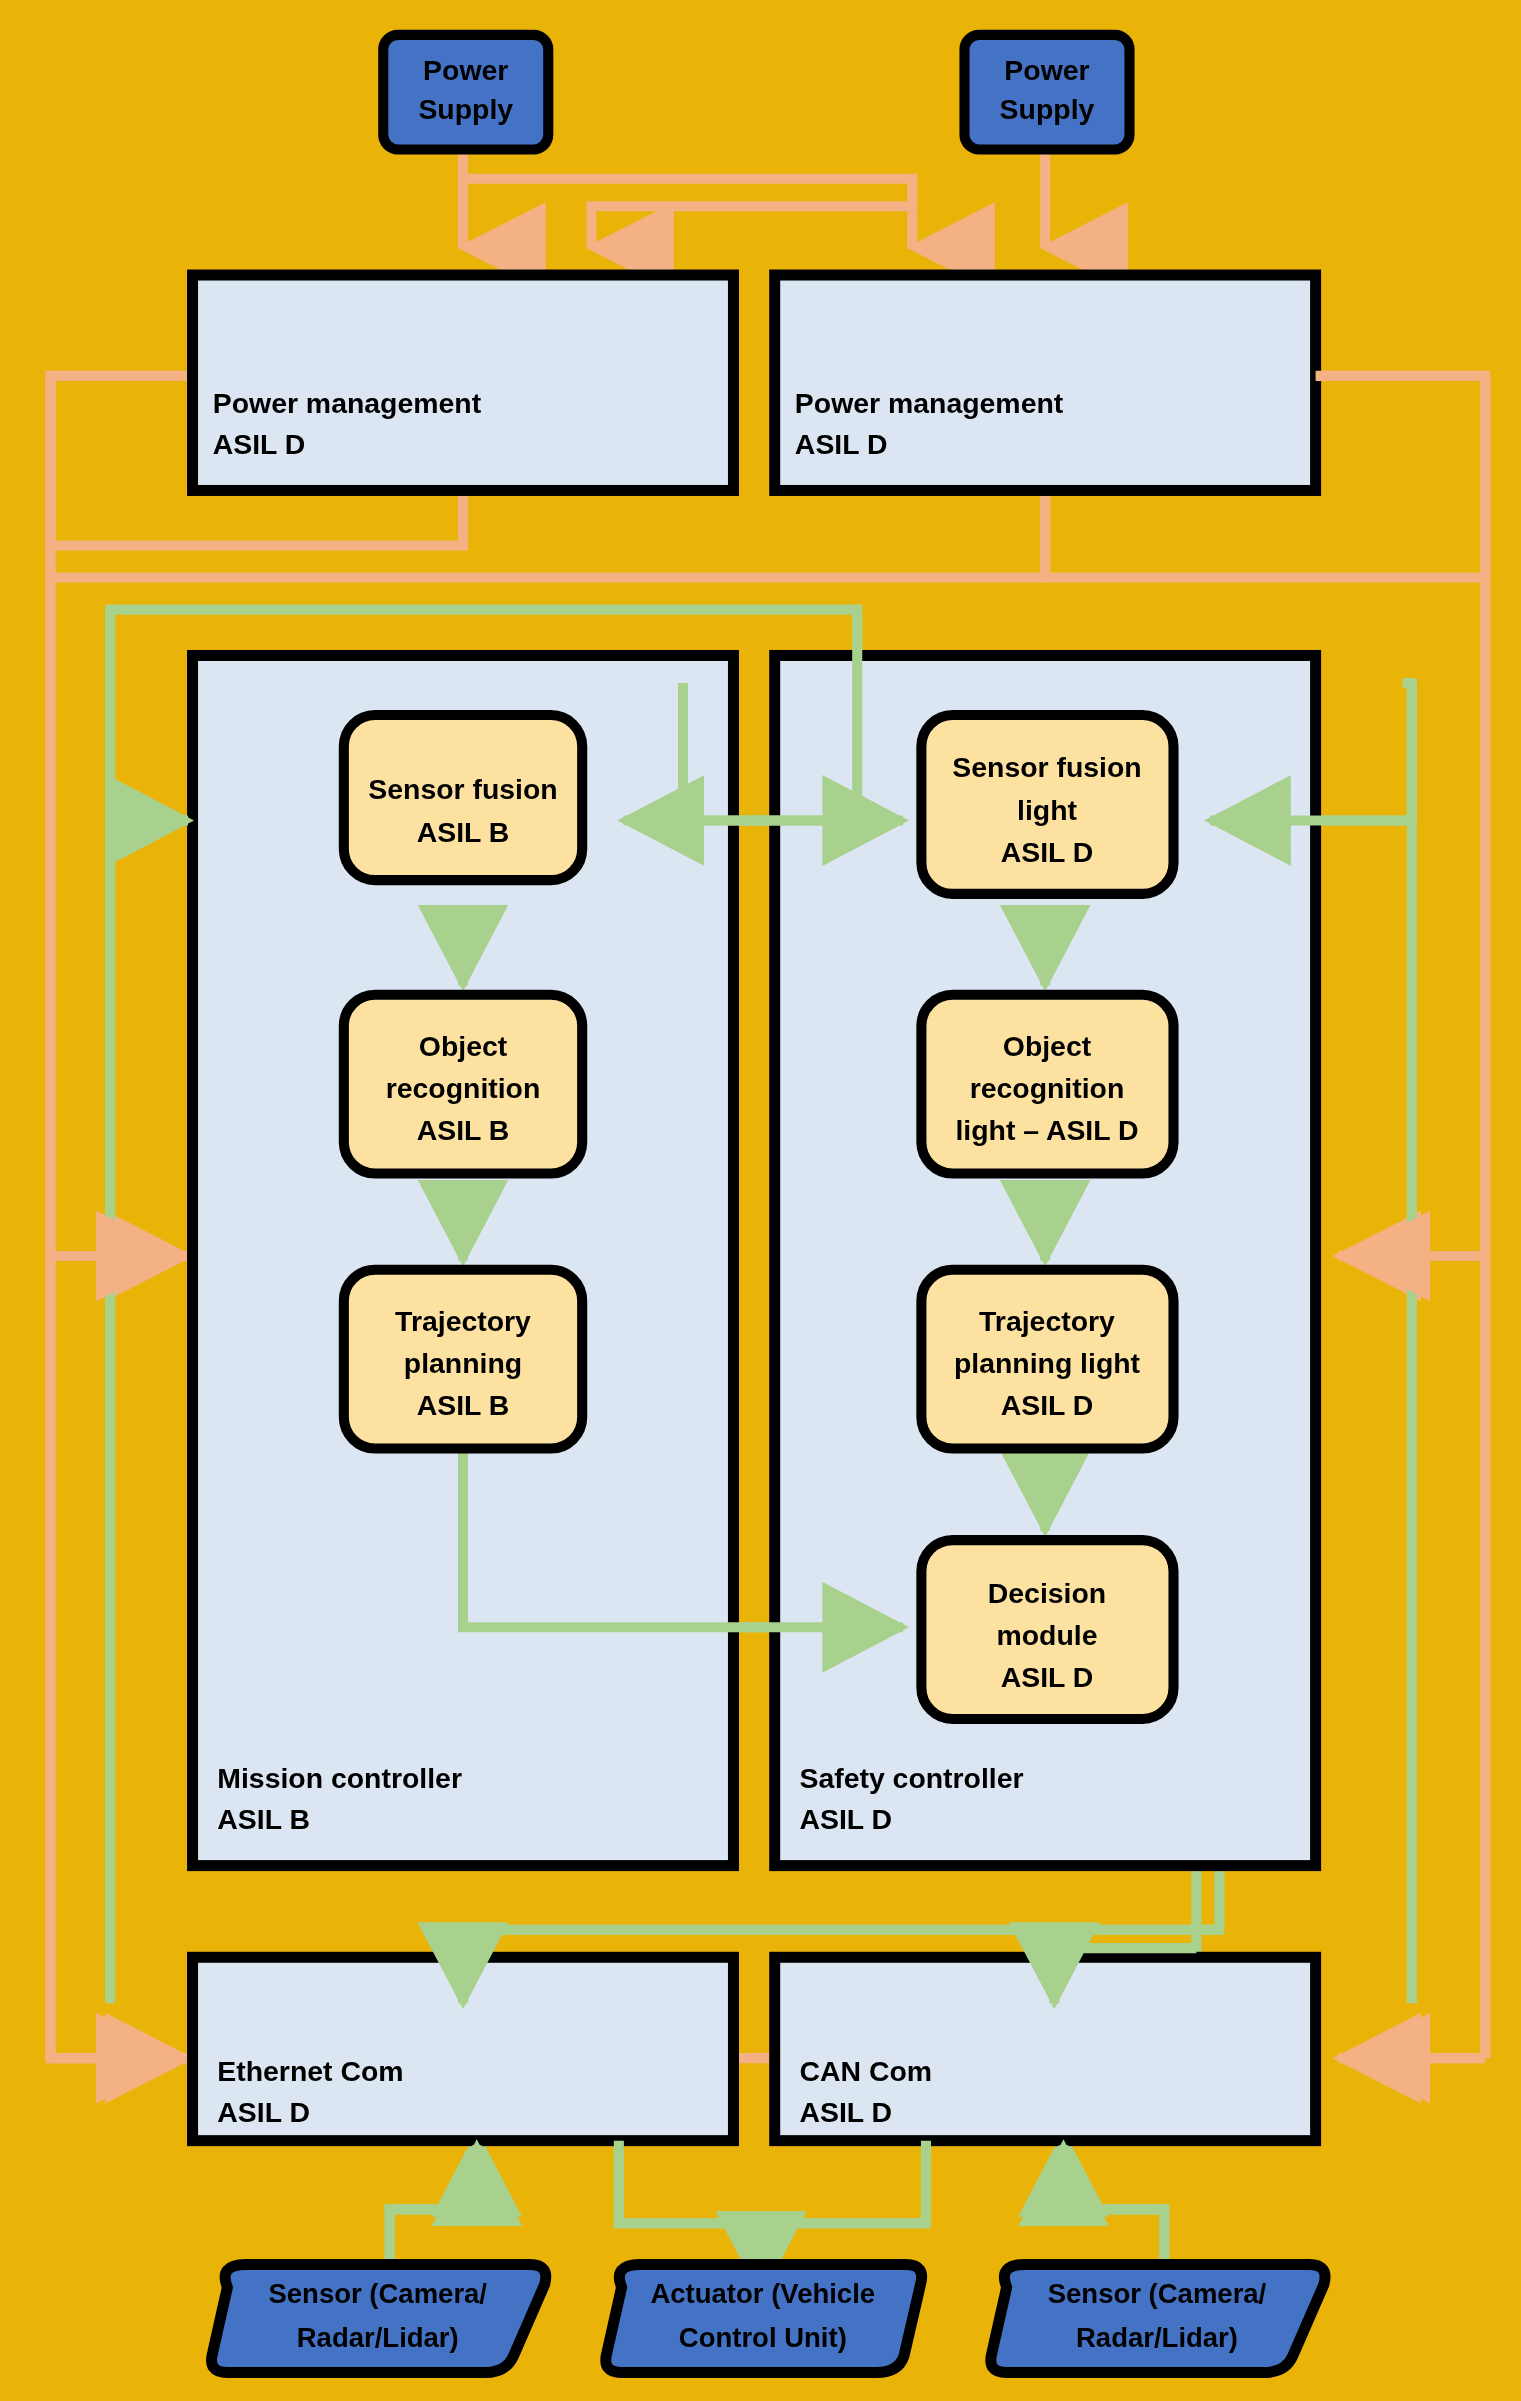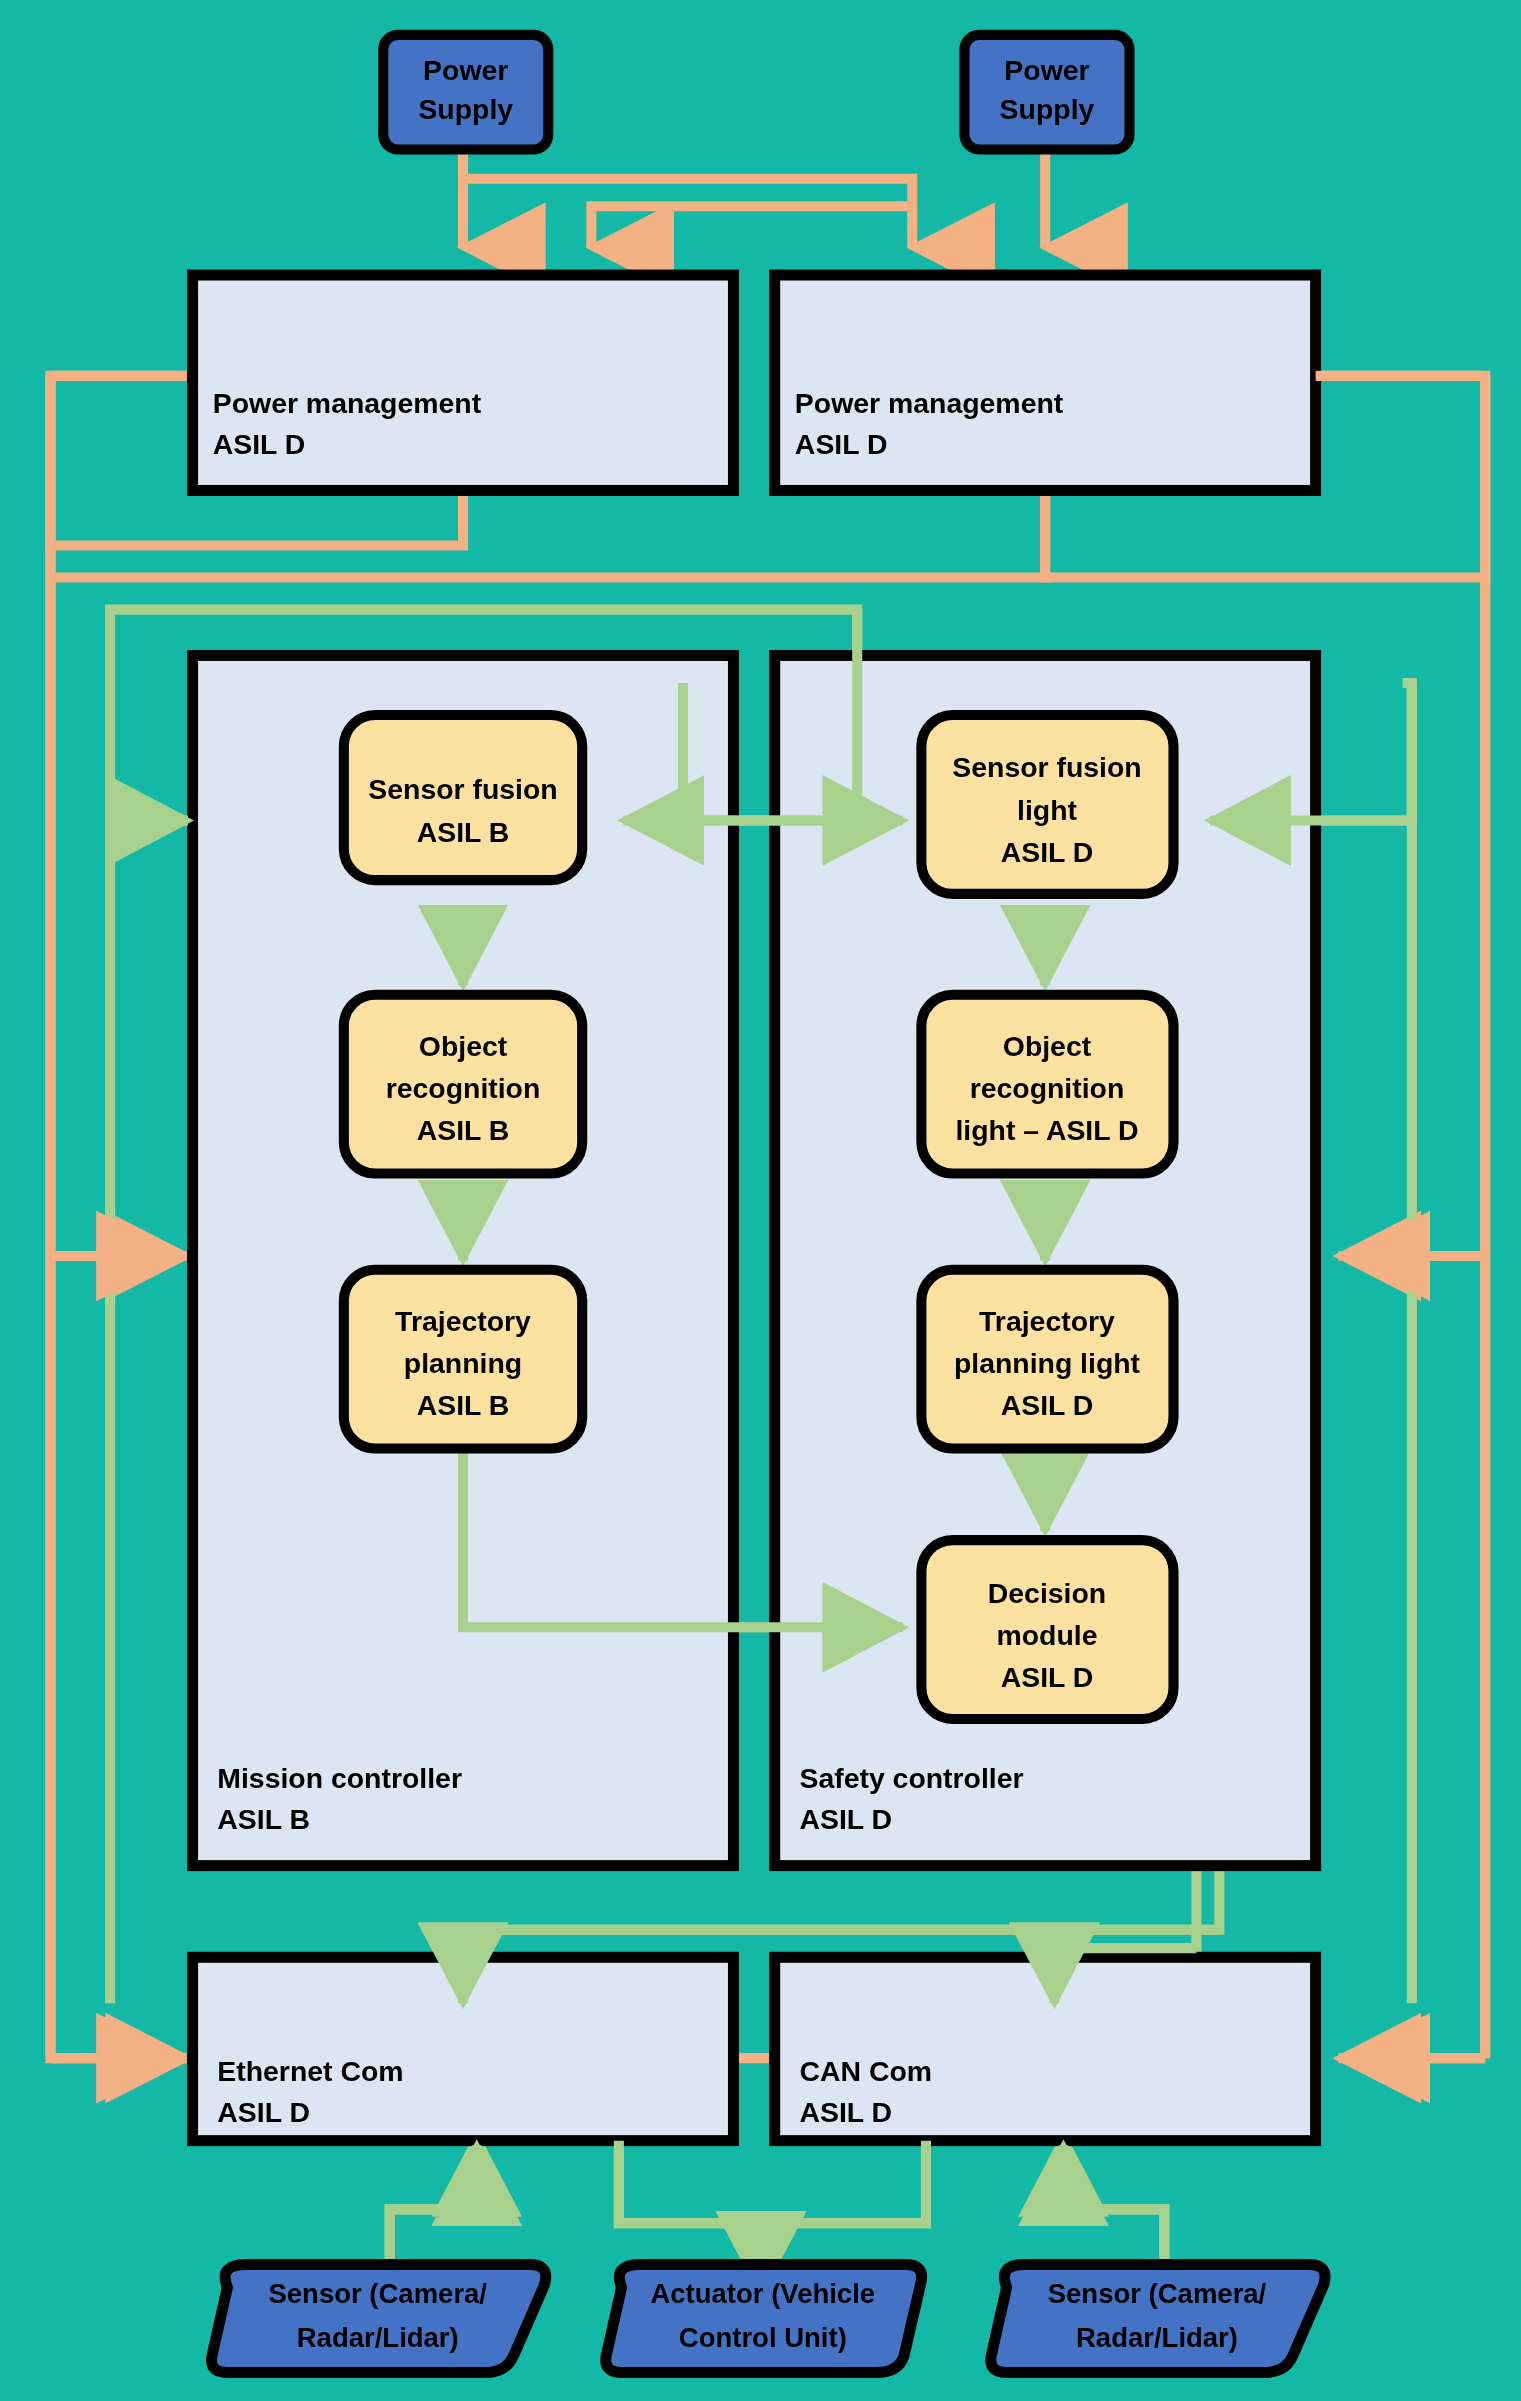--- a/index.html
+++ b/index.html
@@ -1,17 +1,17 @@
 <!DOCTYPE html>
 <html style="font-size:14.7px"><head>
 <meta charset="utf-8">
 <style>
   html,body{margin:0;padding:0;background:#ffffff;}
   body{font-family:"Liberation Sans", sans-serif;}
-  #stage{position:relative;width:1521px;height:2401px;background:#14b8a6;overflow:hidden;}
+  #stage{position:relative;width:1521px;height:2401px;background:#eab308;overflow:hidden;}
   svg{position:absolute;left:0;top:0;}
   .node-label{font-family:"Liberation Sans", sans-serif;font-weight:bold;fill:#000000;}
   .blue-label{font-size:31px;}
   .yellow-label{font-size:31px;}
   .ps-label{font-size:31px;}
   .io-label{font-size:30px;}
 </style>
 </head>
 <body>
 

